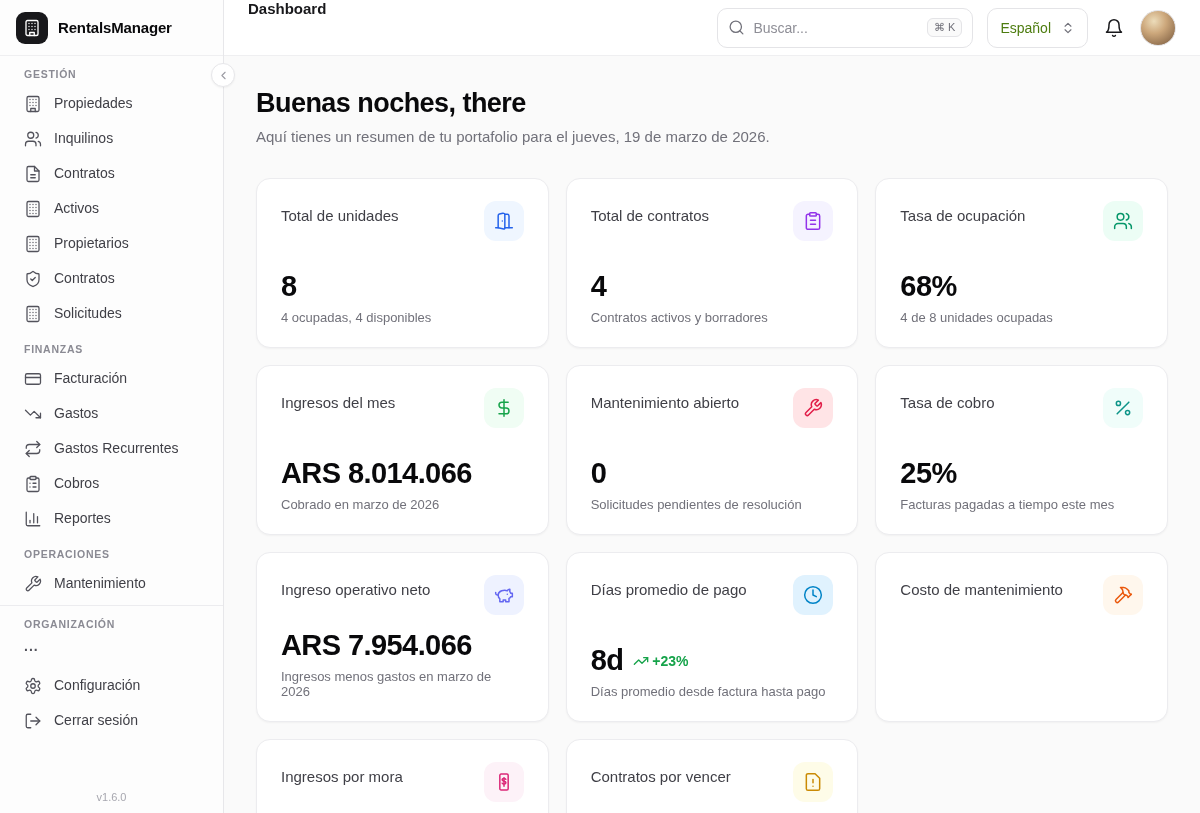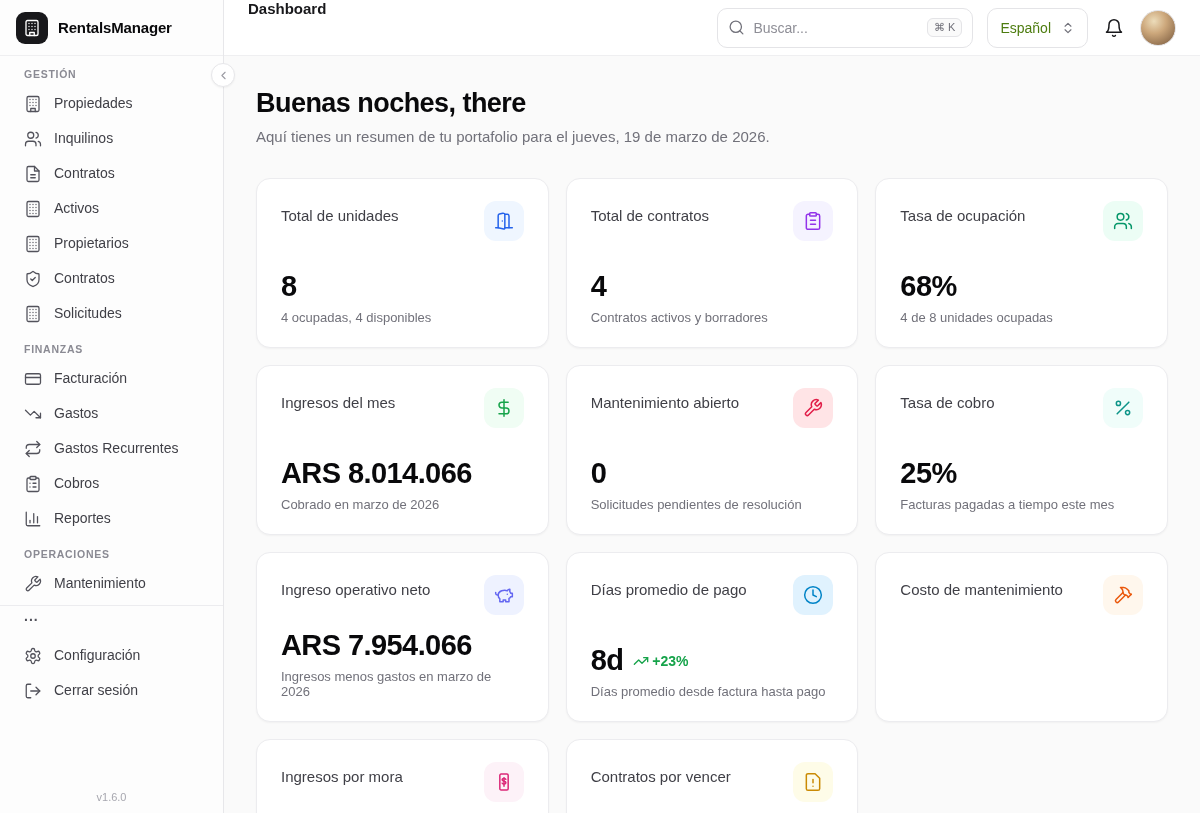--- a/index.html
+++ b/index.html
@@ -200,20 +200,21 @@
       <span class="nic">
           <svg viewBox="0 0 24 24" fill="none" stroke="currentColor" stroke-width="1.7" stroke-linecap="round" stroke-linejoin="round" width="18" height="18">
             <path d="M14.7 6.3a1 1 0 0 0 0 1.4l1.6 1.6a1 1 0 0 0 1.4 0l3.77-3.77a6 6 0 0 1-7.94 7.94l-6.91 6.91a2.12 2.12 0 0 1-3-3l6.91-6.91a6 6 0 0 1 7.94-7.94l-3.76 3.76z"></path>
           </svg>
         </span>
       <span>Mantenimiento</span>
     </div>
 
     <div class="nav-divider"></div>
 
+    <div class="nav-section-label">ORGANIZACIÓN</div>
     <div class="org-ellipsis">...</div>
 
     <div class="footer-nav">
       <div class="nav-item">
         <span class="nic">
             <svg viewBox="0 0 24 24" fill="none" stroke="currentColor" stroke-width="1.7" stroke-linecap="round" stroke-linejoin="round" width="18" height="18">
               <path d="M12.22 2h-.44a2 2 0 0 0-2 2v.18a2 2 0 0 1-1 1.73l-.43.25a2 2 0 0 1-2 0l-.15-.08a2 2 0 0 0-2.73.73l-.22.38a2 2 0 0 0 .73 2.73l.15.1a2 2 0 0 1 1 1.72v.51a2 2 0 0 1-1 1.74l-.15.09a2 2 0 0 0-.73 2.73l.22.38a2 2 0 0 0 2.73.73l.15-.08a2 2 0 0 1 2 0l.43.25a2 2 0 0 1 1 1.73V20a2 2 0 0 0 2 2h.44a2 2 0 0 0 2-2v-.18a2 2 0 0 1 1-1.73l.43-.25a2 2 0 0 1 2 0l.15.08a2 2 0 0 0 2.73-.73l.22-.39a2 2 0 0 0-.73-2.73l-.15-.08a2 2 0 0 1-1-1.74v-.5a2 2 0 0 1 1-1.74l.15-.09a2 2 0 0 0 .73-2.73l-.22-.38a2 2 0 0 0-2.73-.73l-.15.08a2 2 0 0 1-2 0l-.43-.25a2 2 0 0 1-1-1.73V4a2 2 0 0 0-2-2z"></path>
               <circle cx="12" cy="12" r="3"></circle>
             </svg>
           </span>

